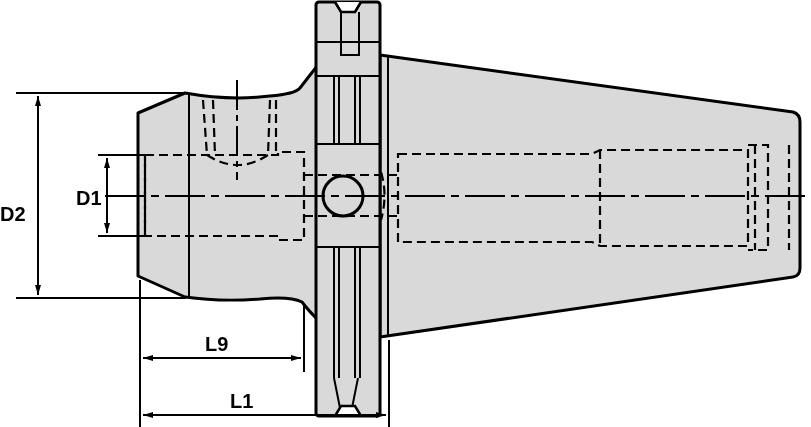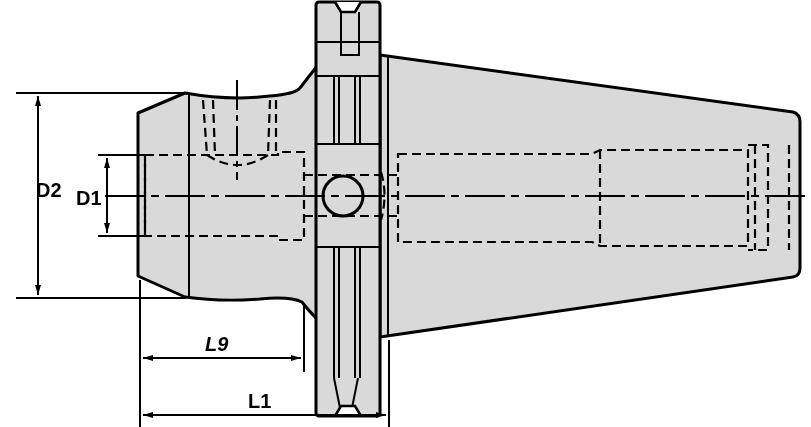--- a/index.html
+++ b/index.html
@@ -88,17 +88,17 @@
     <line x1="107" y1="158" x2="107" y2="233" marker-start="url(#arr)" marker-end="url(#arr)"></line>
 
     <line x1="140" y1="280" x2="140" y2="427"></line>
     <line x1="304" y1="305" x2="304" y2="372"></line>
     <line x1="389" y1="340" x2="389" y2="427"></line>
     <line x1="143" y1="358" x2="301" y2="358" marker-start="url(#arr)" marker-end="url(#arr)"></line>
     <line x1="143" y1="415" x2="386" y2="415" marker-start="url(#arr)" marker-end="url(#arr)"></line>
   </g>
 </svg>
 
-<div class="lbl" style="left:0px;top:180px;margin-left:36px;">D2</div>
+<div class="lbl" style="left:0px;top:204px;">D2</div>
 <div class="lbl" style="left:76px;top:188px;">D1</div>
-<div class="lbl" style="left:205px;top:334px;font-style:italic;">L9</div>
-<div class="lbl" style="left:248px;top:391px;">L1</div>
+<div class="lbl" style="left:205px;top:334px;">L9</div>
+<div class="lbl" style="left:230px;top:391px;">L1</div>
 </div>
 
 </body></html>

